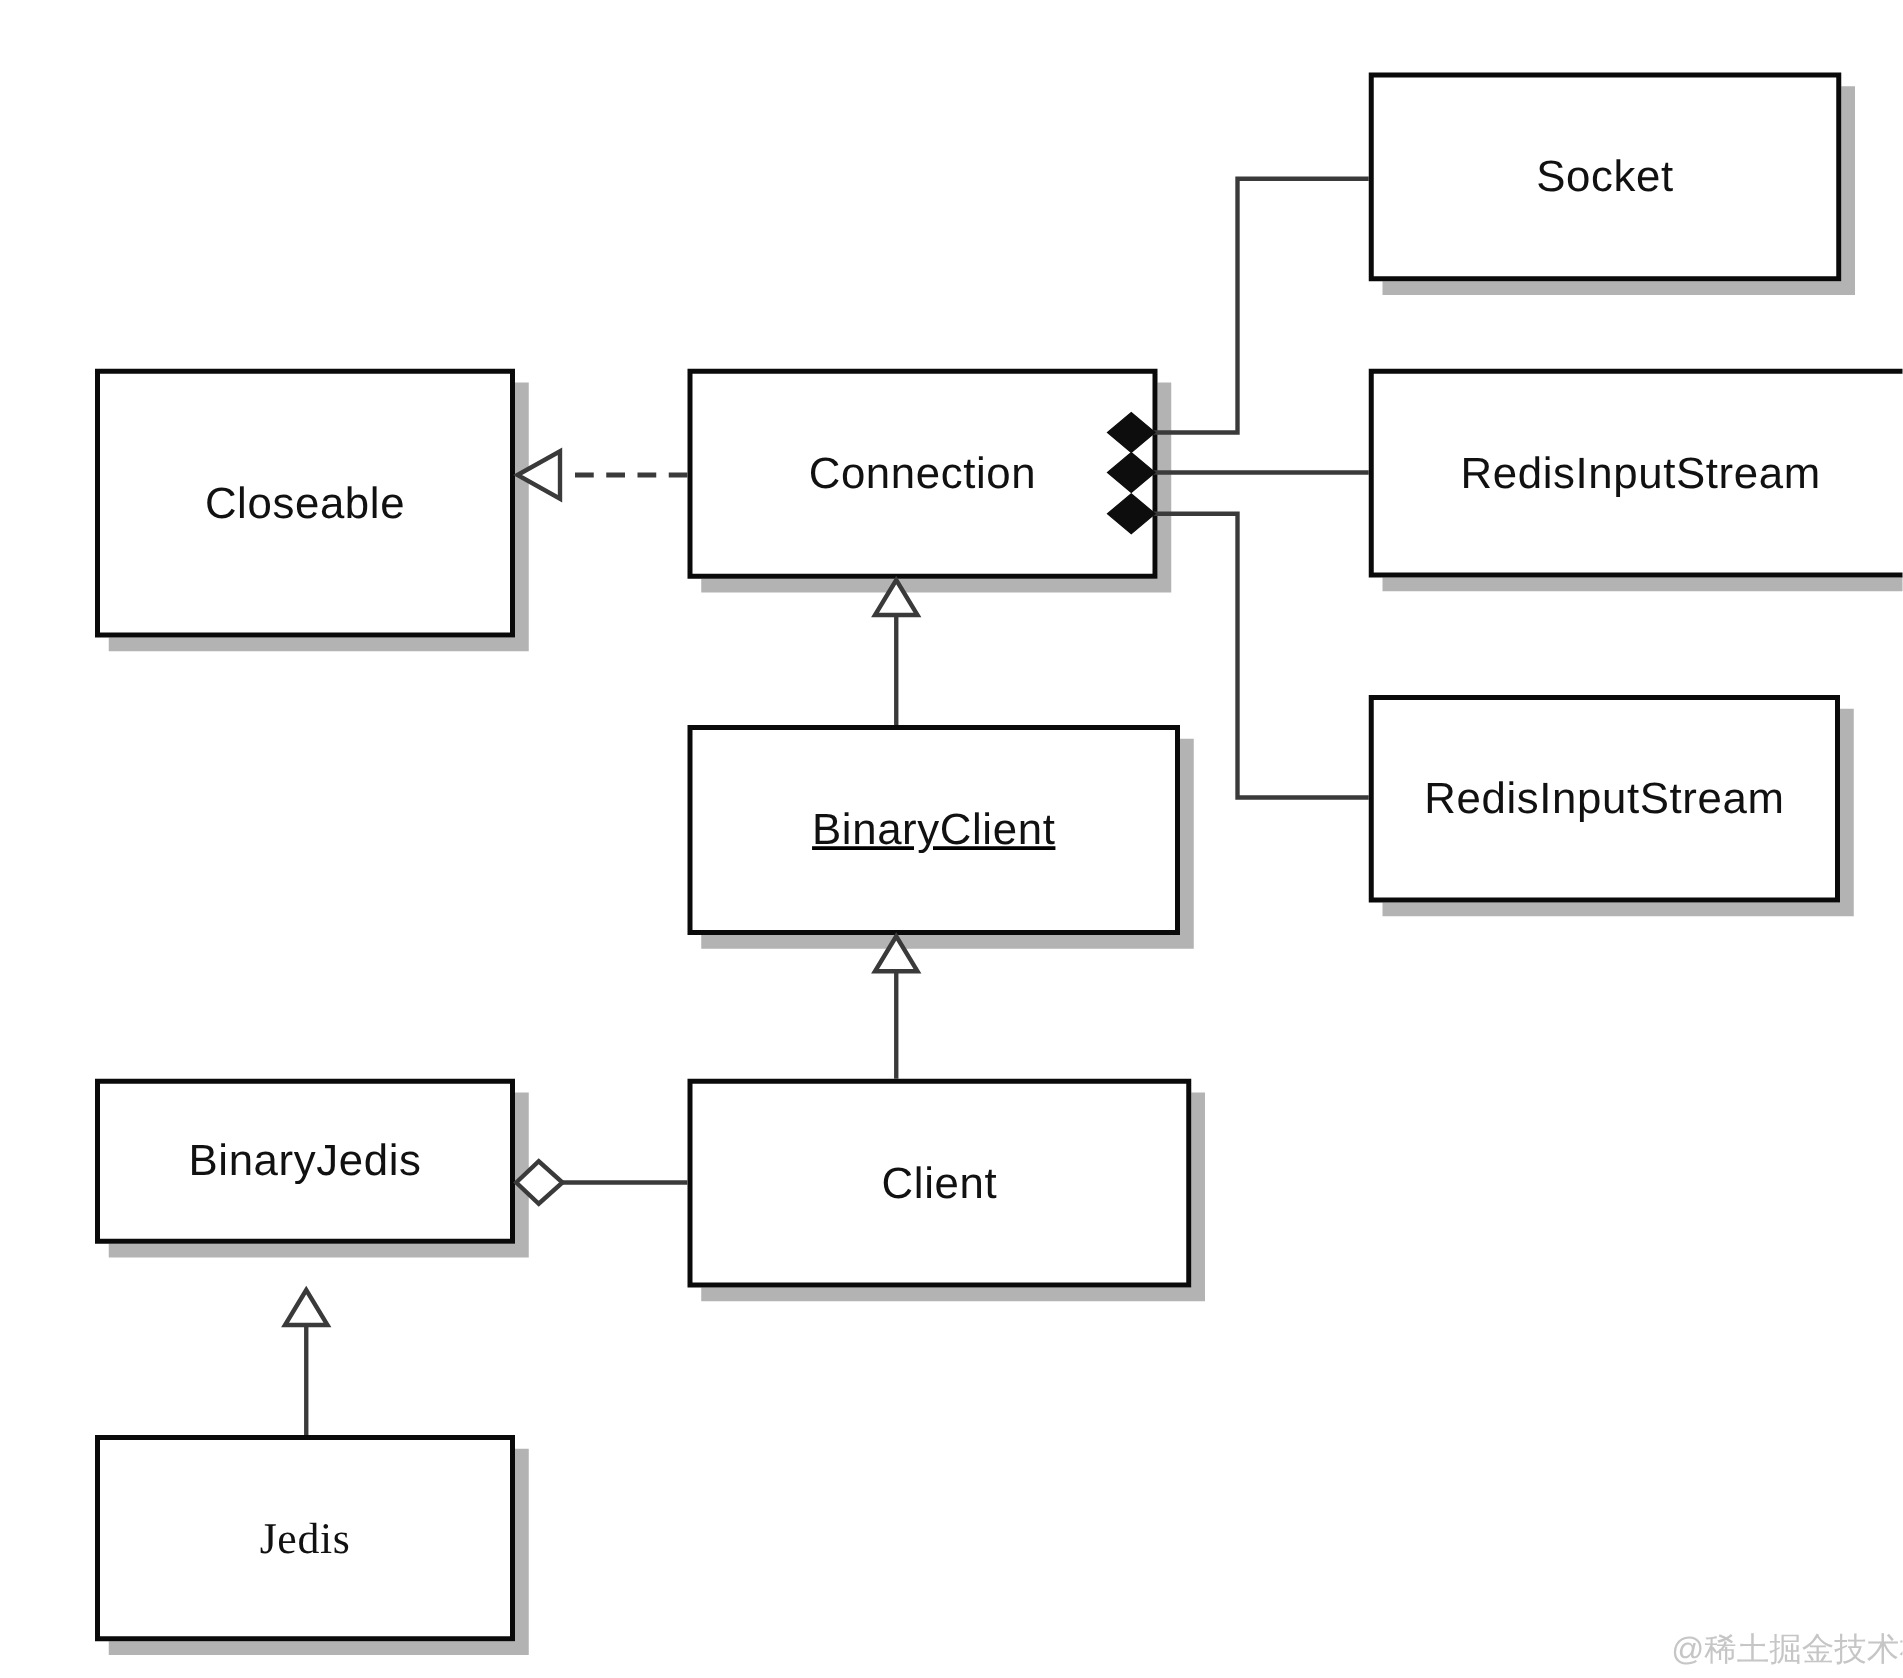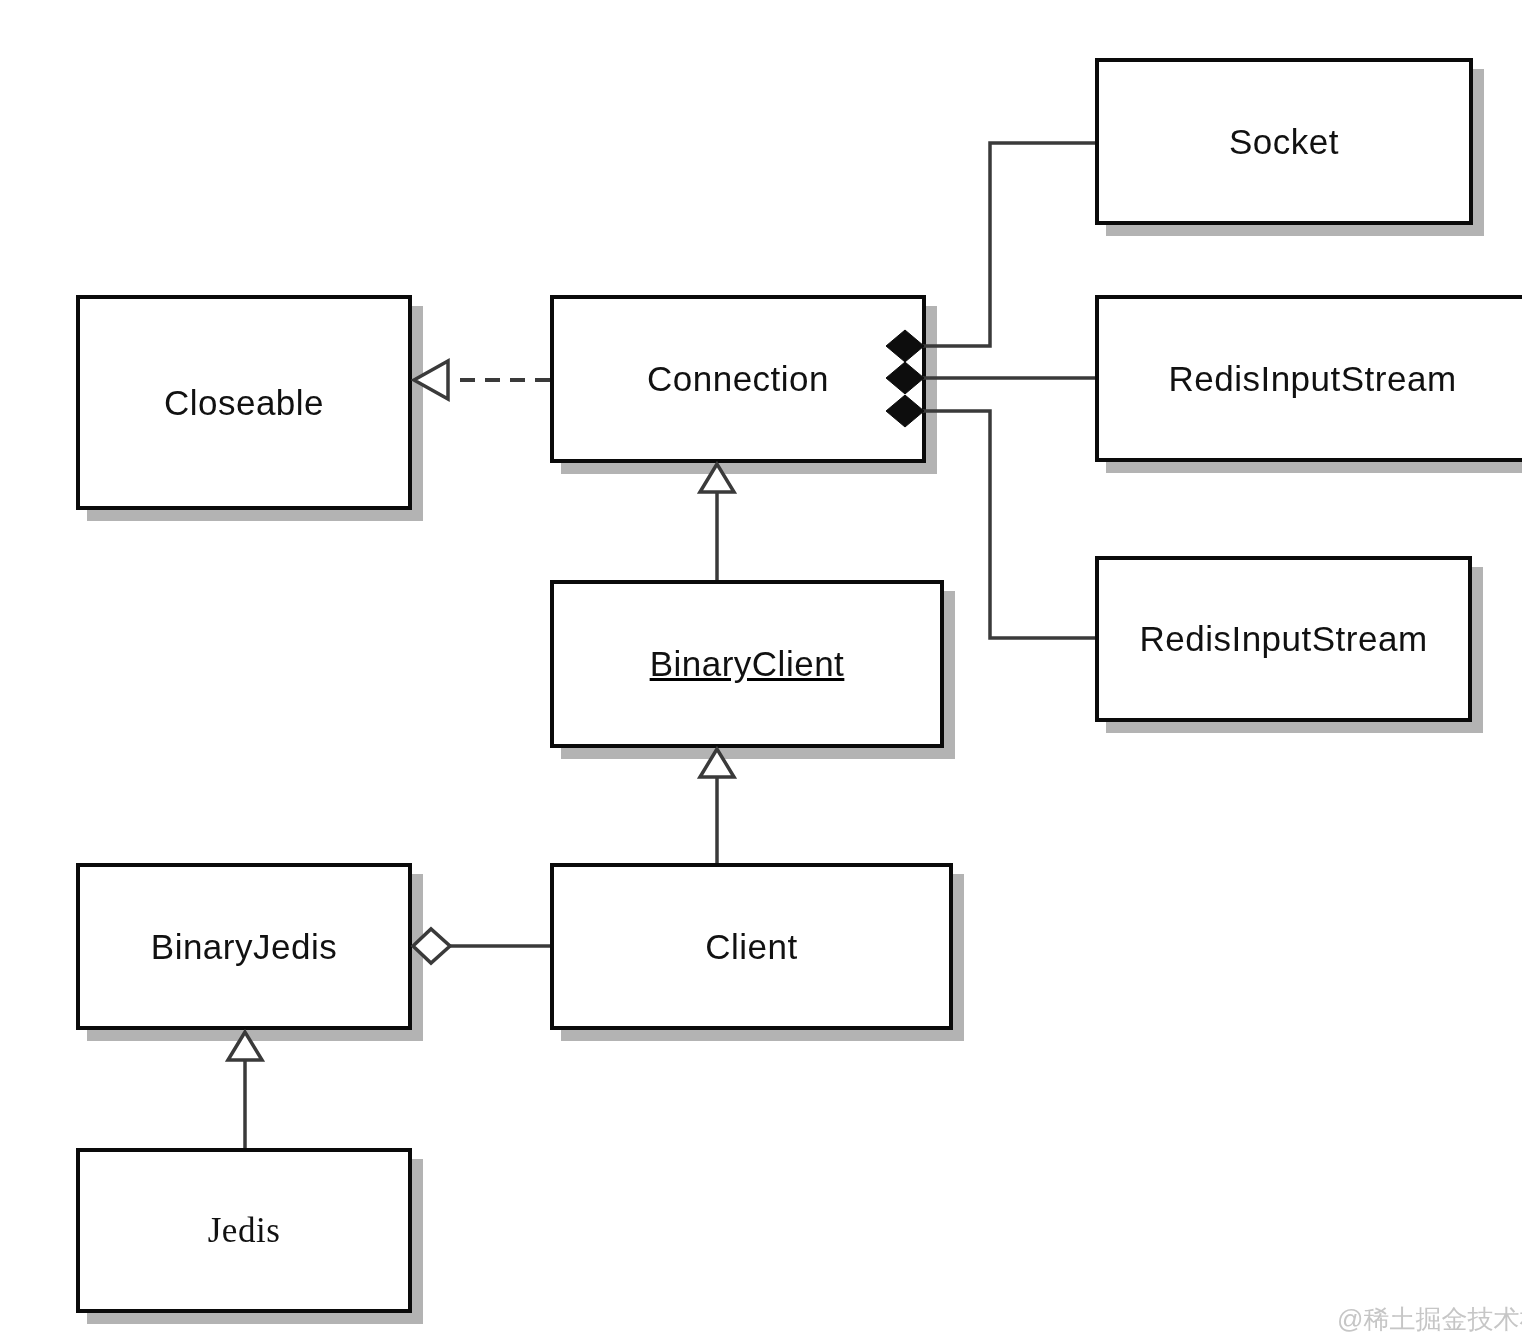--- a/index.html
+++ b/index.html
@@ -29,21 +29,21 @@
     white-space: nowrap;
   }
 
   
   .node-socket       { left: 1095px; top:   58px; width: 378px; height: 167px; }
   .node-closeable    { left:   76px; top:  295px; width: 336px; height: 215px; }
   .node-connection   { left:  550px; top:  295px; width: 376px; height: 168px; }
   .node-redis-input  { left: 1095px; top:  295px; width: 435px; height: 167px; }
   .node-redis-output { left: 1095px; top:  556px; width: 377px; height: 166px; }
   .node-binaryclient { left:  550px; top:  580px; width: 394px; height: 168px; text-decoration: underline; }
-  .node-binaryjedis  { left:   76px; top:  863px; width: 336px; height: 167px; }
+  .node-binaryjedis  { left:   76px; top:  863px; width: 336px; height: 132px; }
   .node-client       { left:  550px; top:  863px; width: 403px; height: 167px; }
   .node-jedis        { left:   76px; top: 1148px; width: 336px; height: 165px; font-family: Liberation Serif, serif; }
 
   svg.edges {
     position: absolute; inset: 0;
     width: 1522px; height: 1342px;
     z-index: 3;
     pointer-events: none;
   }
   .edge        { stroke: #3a3a3a; stroke-width: 3.5; fill: none; }

